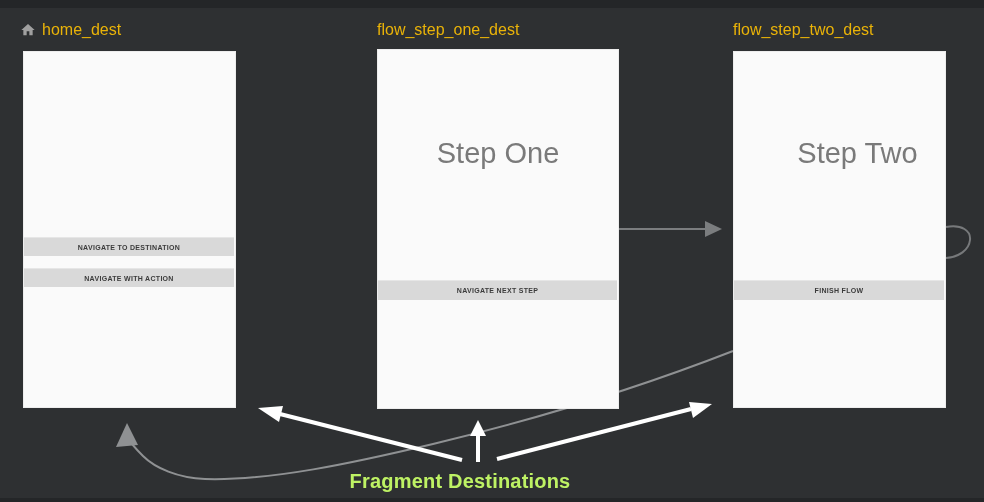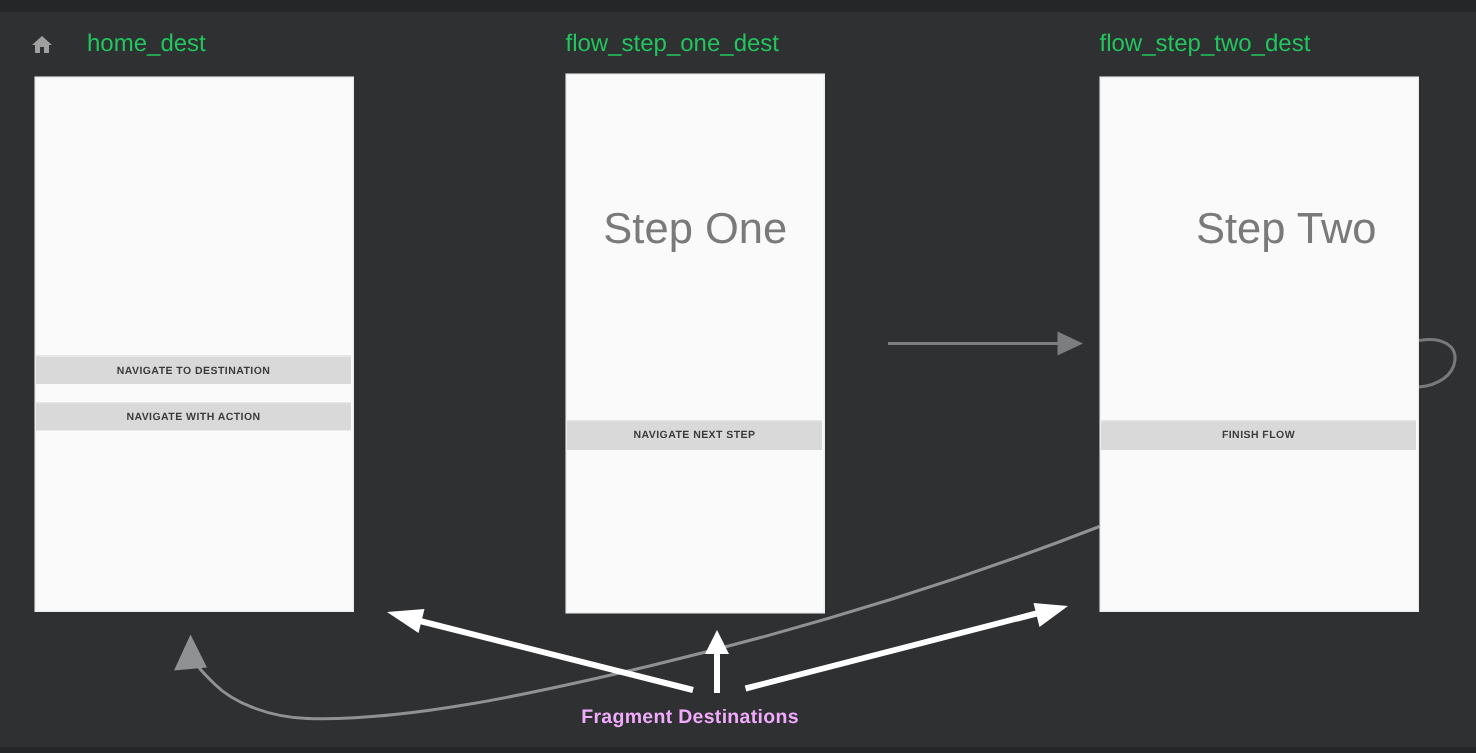--- a/index.html
+++ b/index.html
@@ -12,35 +12,35 @@
   .edge-strip{position:absolute;left:0;right:0;background:#242628;}
   .edge-strip.top{top:0;height:8px;}
   .edge-strip.bottom{bottom:0;height:4px;}
 
   .layer{position:absolute;left:0;top:0;pointer-events:none;}
   .layer.edges{z-index:1;}
   .layer.notes{z-index:3;}
 
   
   .dest-label{
-    position:absolute;z-index:2;display:flex;align-items:center;gap:22px;
-    color:#22c55e;font-size:16px;line-height:18px;cursor:default;
+    position:absolute;z-index:2;display:flex;align-items:center;gap:6px;
+    color:#eab308;font-size:16px;line-height:18px;cursor:default;
   }
   .dest-label .home-ic{width:16px;height:16px;display:inline-block;}
   #label-home{left:20px;top:21px;}
   #label-one{left:377px;top:21px;}
   #label-two{left:733px;top:21px;}
 
   
   .card{
     position:absolute;z-index:2;background:#fafafa;
     box-shadow:inset 0 0 0 1px rgba(0,0,0,0.05);
   }
   #card-home{left:23px;top:51px;width:213px;height:357px;}
-  #card-one {left:377px;top:49px;width:173px;height:360px;}
+  #card-one {left:377px;top:49px;width:242px;height:360px;}
   #card-two {left:733px;top:51px;width:213px;height:357px;}
 
   .screen-title{
     position:absolute;left:0;right:0;text-align:center;
     color:#7a7a7a;font-size:29px;line-height:30px;font-weight:400;
   }
   #card-home .screen-title{top:125px;}
   #card-one  .screen-title{top:89px;}
   #card-two  .screen-title{top:87px;margin-left:36px;}
 
@@ -50,21 +50,21 @@
     display:flex;align-items:center;justify-content:center;
     color:#3b3b3b;font-size:7px;font-weight:bold;letter-spacing:.3px;
   }
   #card-home .pv-btn.b0{top:186px;height:18px;}
   #card-home .pv-btn.b1{top:217px;height:18px;}
   #card-one  .pv-btn.b0{top:231px;}
   #card-two  .pv-btn.b0{top:229px;}
 
   .annotation-caption{
     position:absolute;z-index:3;left:300px;width:320px;top:470px;
-    text-align:center;color:#f0abfc;font-size:13px;font-weight:bold;
+    text-align:center;color:#bef264;font-size:20px;font-weight:bold;
     letter-spacing:.2px;
   }
 </style>
 </head>
 <body>
 
 <div id="stage">
 
   <div class="edge-strip top"></div>
   <div class="edge-strip bottom"></div>

